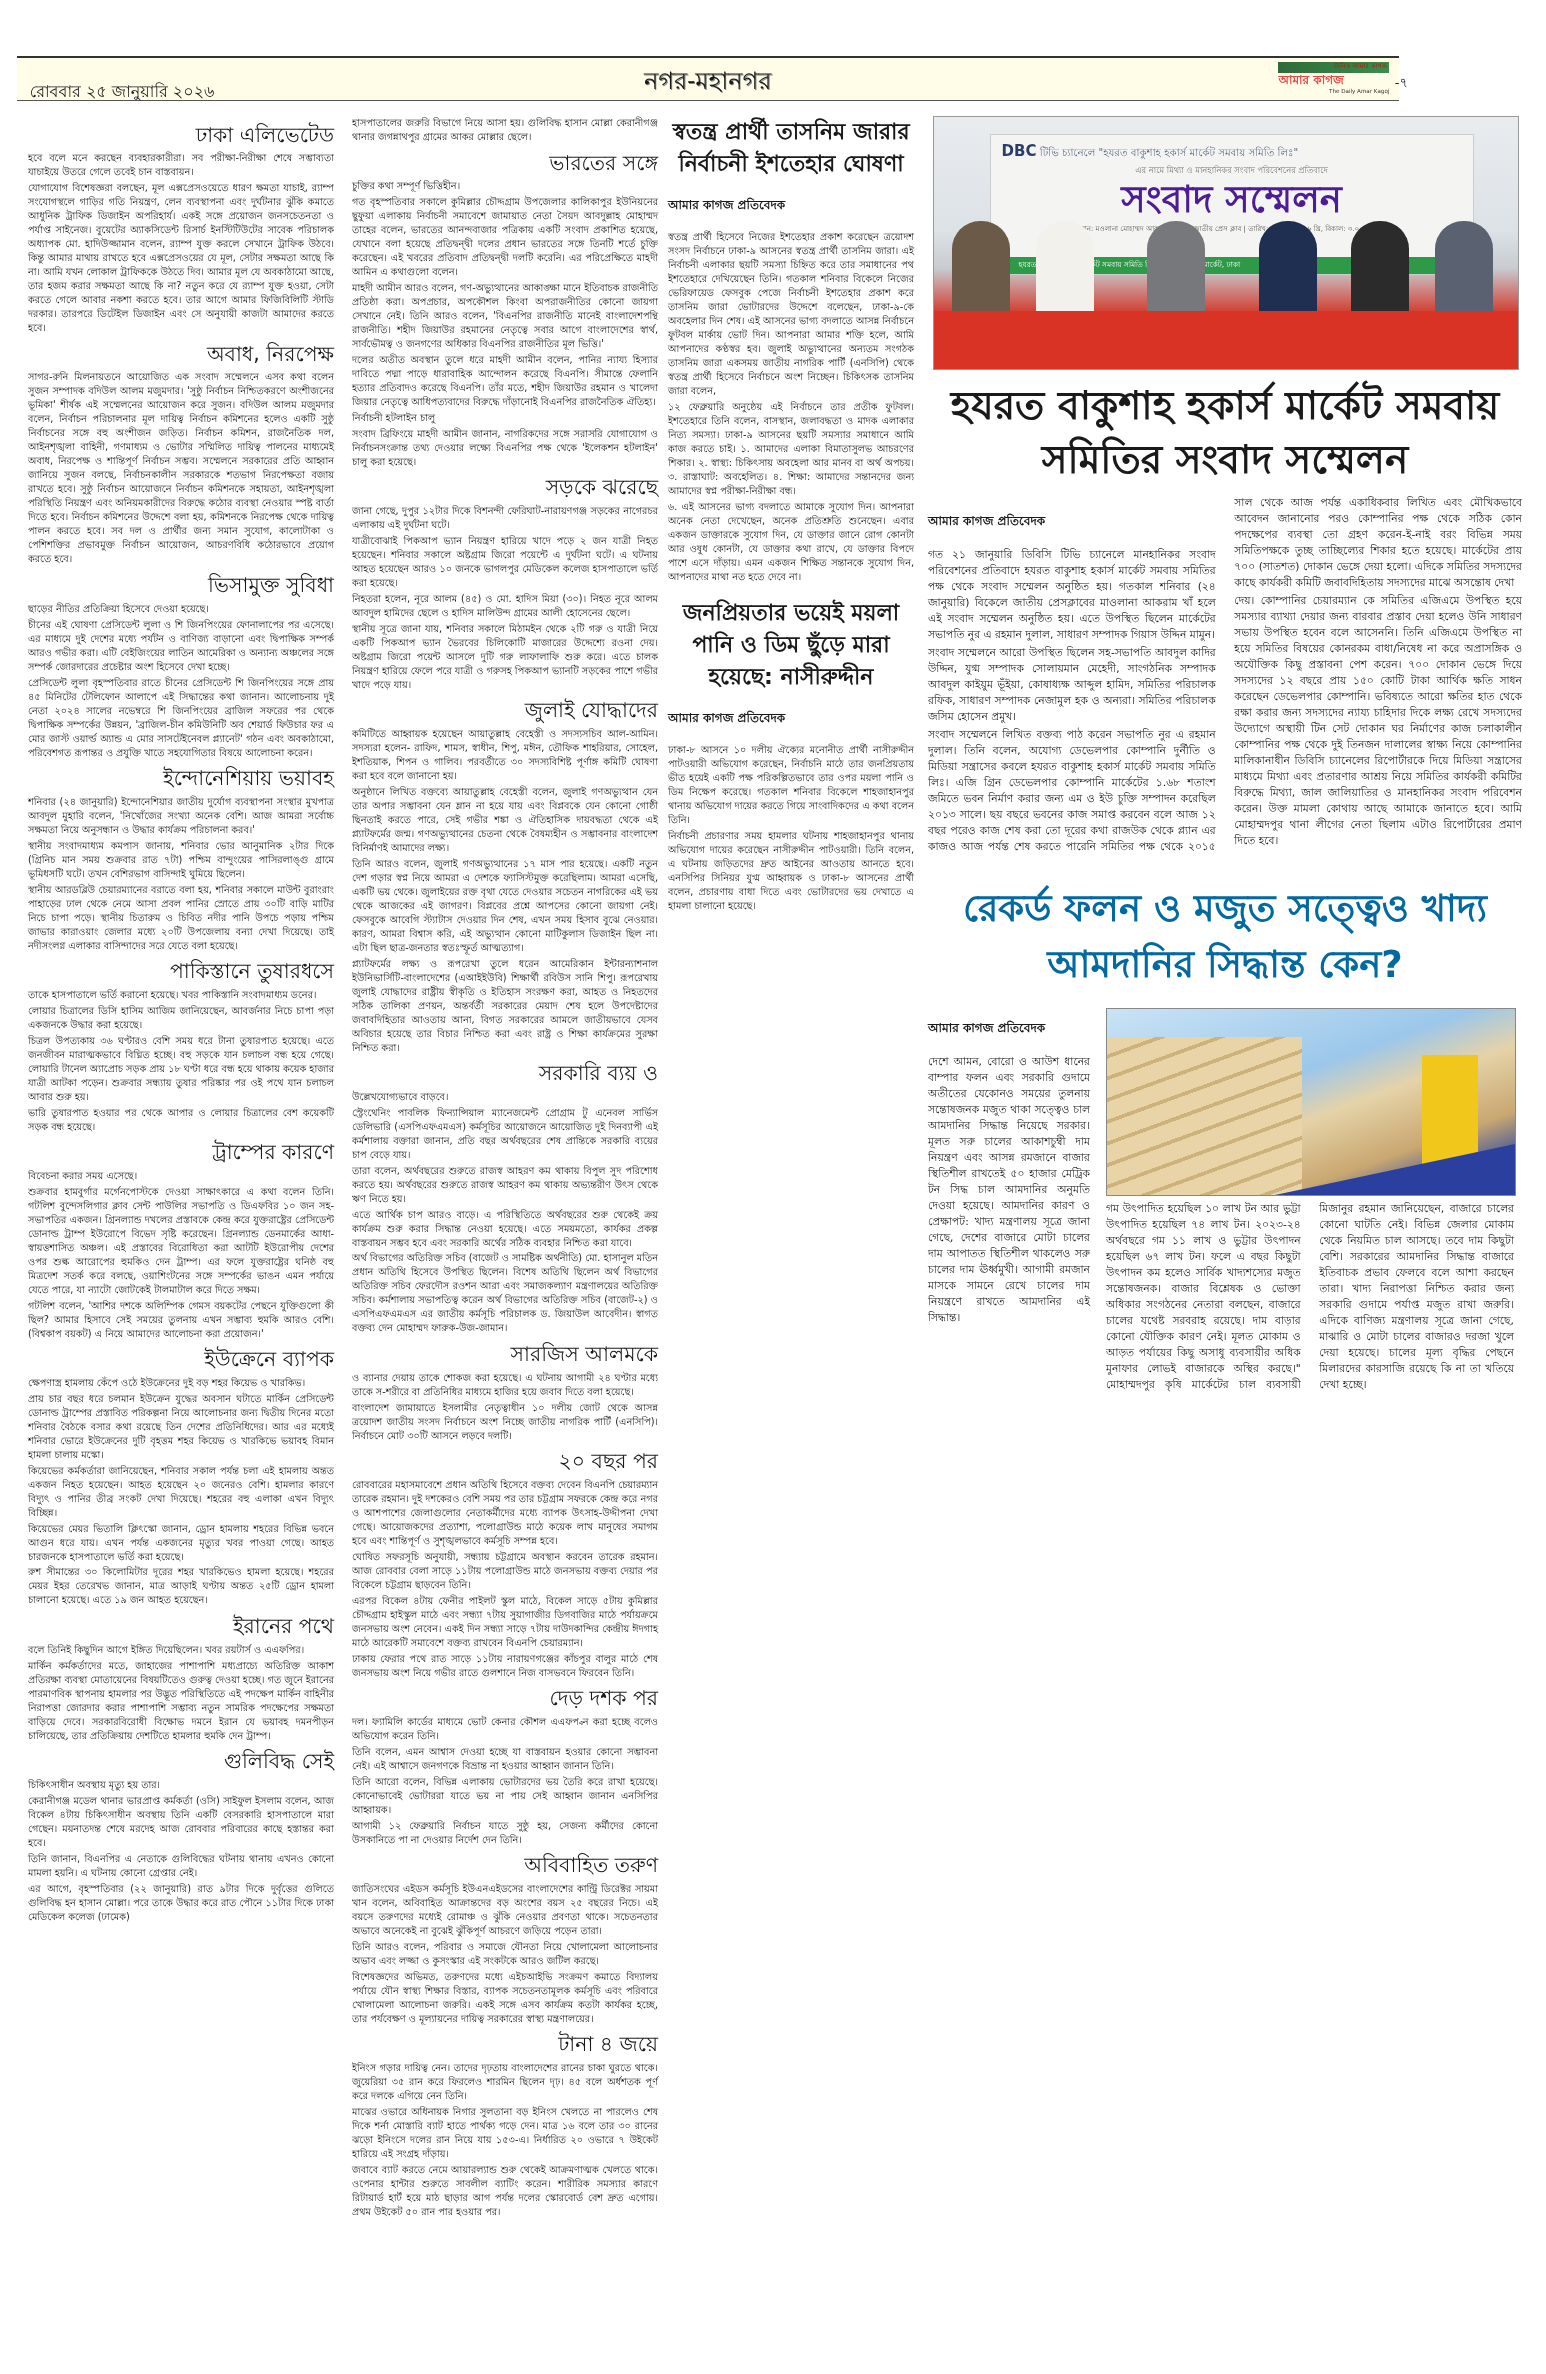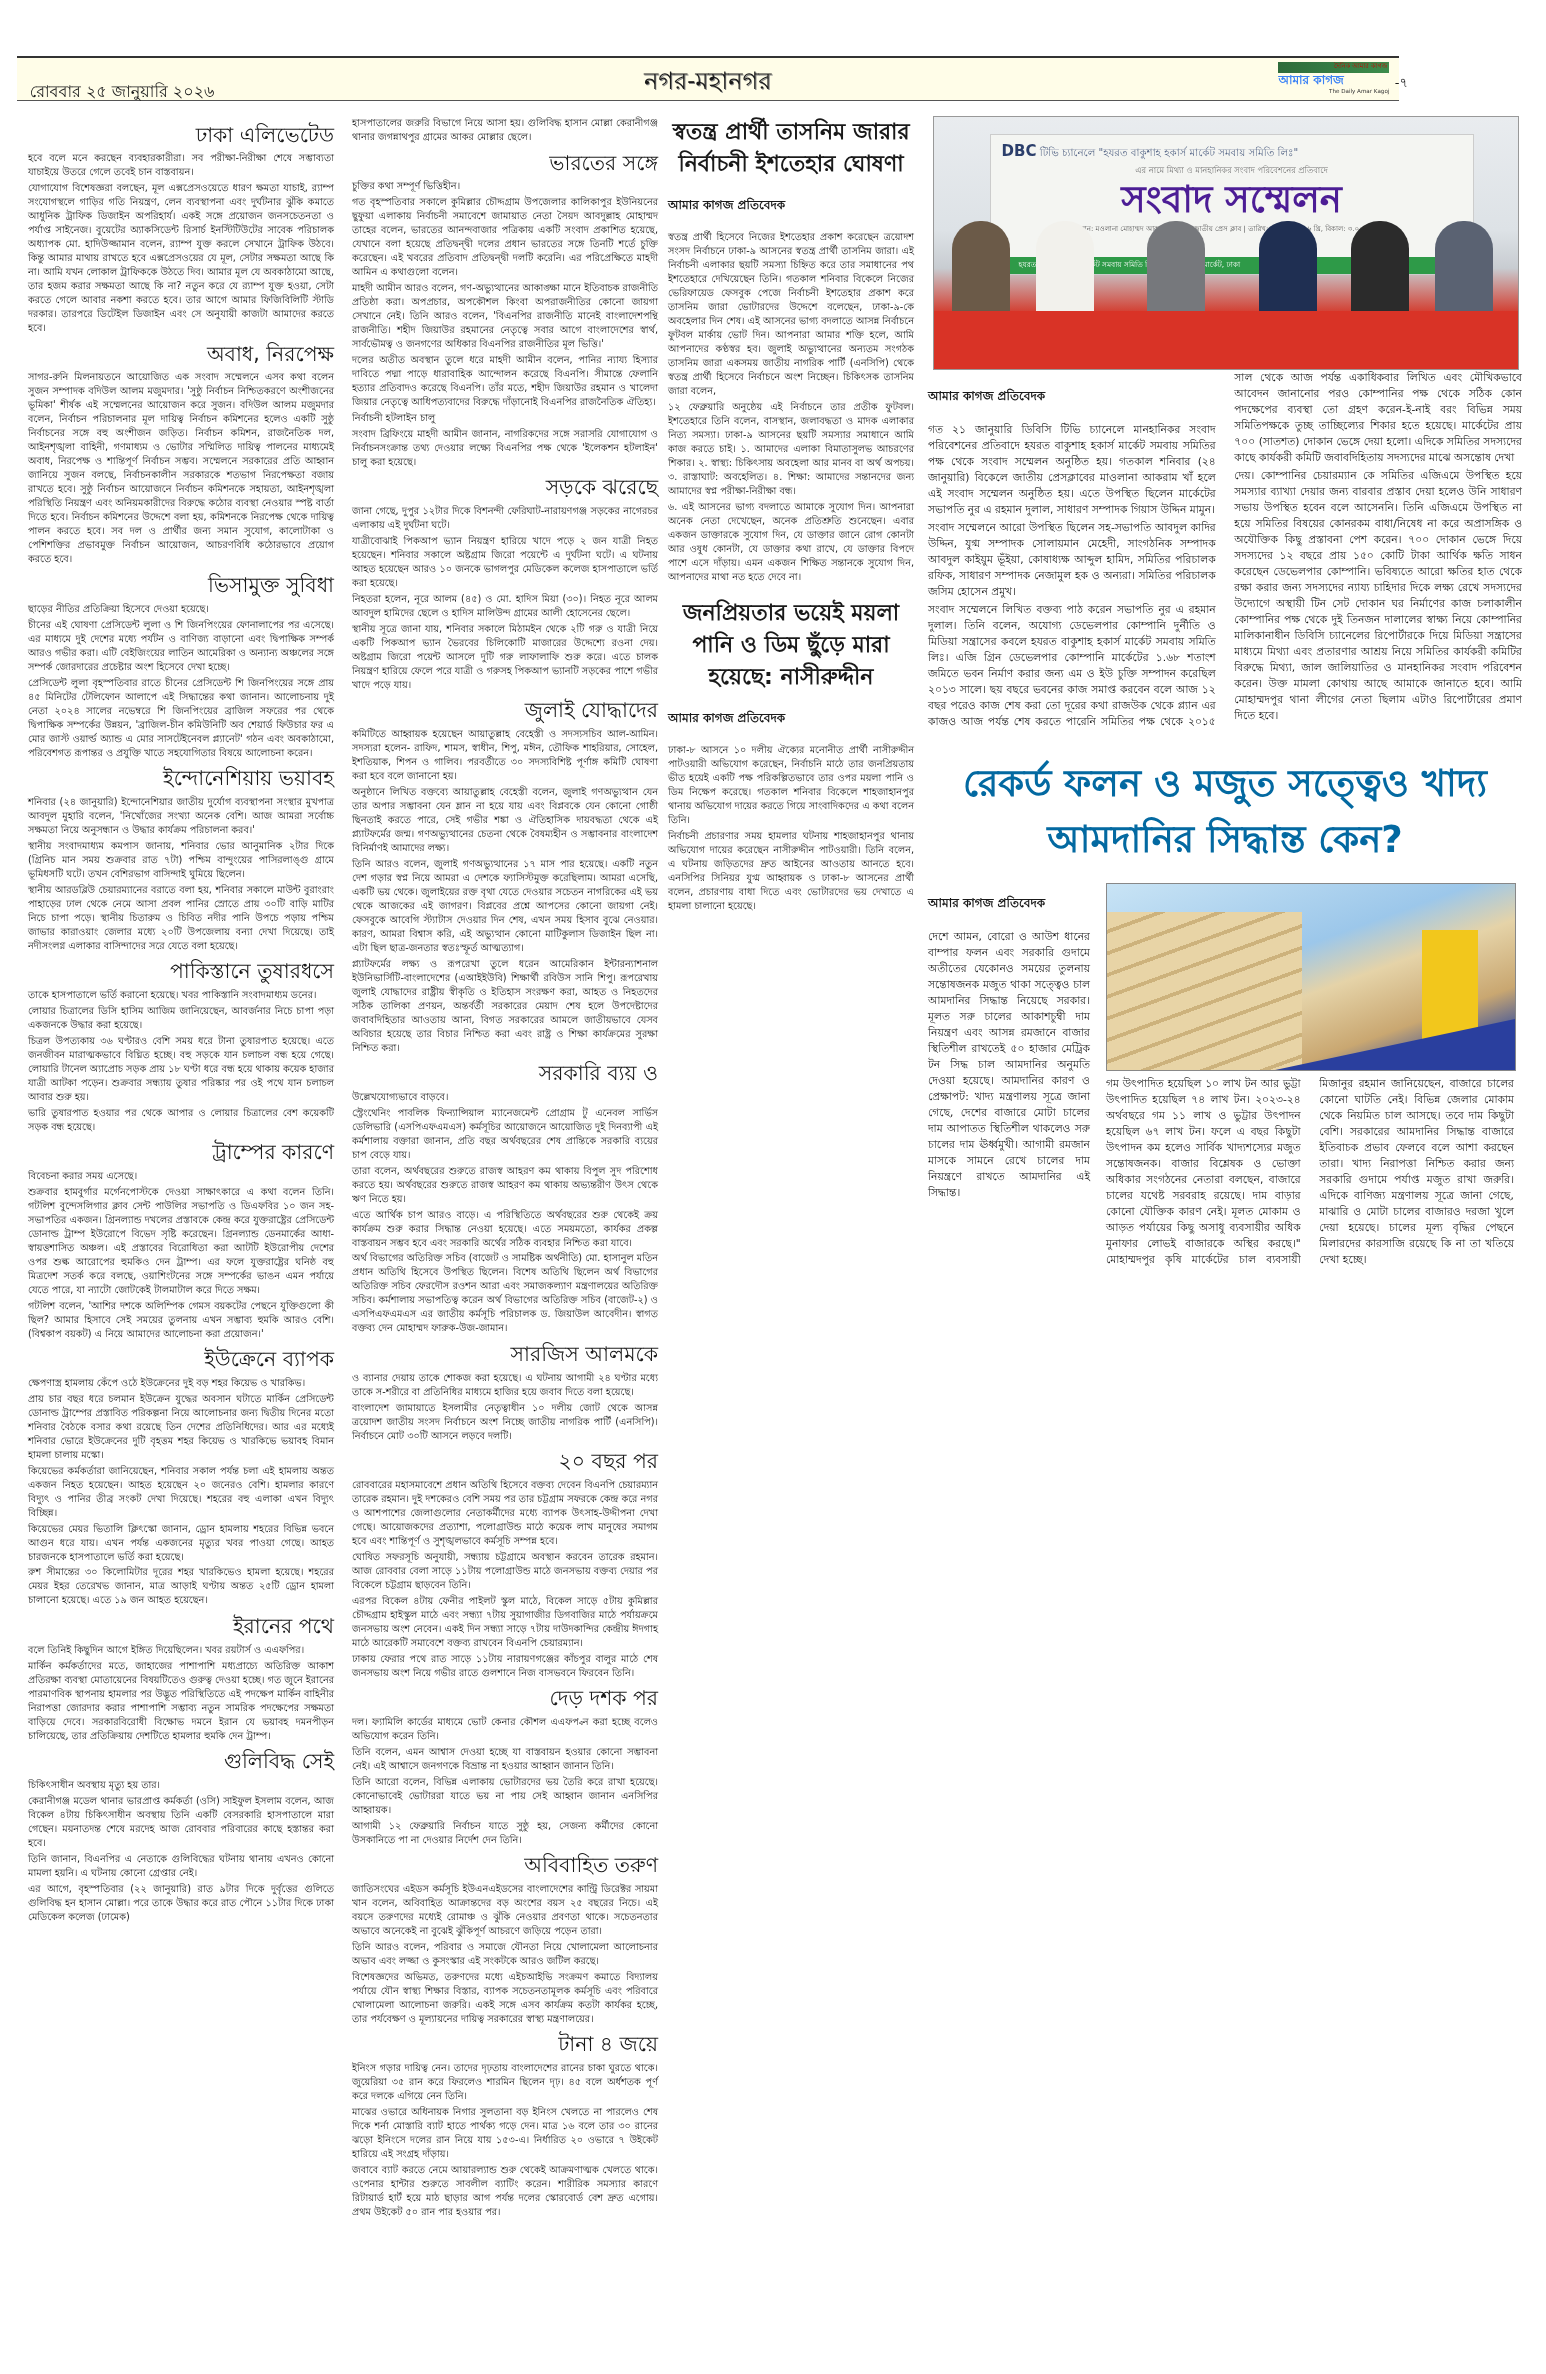--- a/index.html
+++ b/index.html
@@ -8,21 +8,21 @@
   .masthead { position:absolute; left:16.7px; top:56px; width:1382px; height:42px;
               border-top:2.8px solid #333; border-bottom:0.9px solid #555;
               background:#fffde8; }
   .mh-date { position:absolute; left:13px; top:21px; font-size:16px; }
   .mh-section { position:absolute; left:0; right:0; top:3.7px; text-align:center;
                 font-size:24px; font-family:"DejaVu Serif", serif; font-weight:normal;
                 text-shadow:0.9px 0.9px 0 #888; }
   .mh-logo { position:absolute; right:9.3px; top:3.7px; width:111px; height:35px; }
   .mh-logo .logo-top { height:11px; background:linear-gradient(90deg,#2f6b3a,#3c8d4c); position:relative; }
   .mh-logo .logo-top span { position:absolute; right:1.9px; top:-0.9px; font-size:6.5px; color:#c00; }
-  .mh-logo .logo-name { font-size:12px; font-weight:bold; color:#3b82f6; line-height:15px; }
+  .mh-logo .logo-name { font-size:12px; font-weight:bold; color:#ef4444; line-height:15px; }
   .mh-logo .logo-sub { font-size:5.6px; text-align:right; color:#333; }
   .mh-page { position:absolute; right:-18.6px; top:11px; font-size:13px; }
 
   .col { position:absolute; top:116px; font-size:9.7px; line-height:14px; text-align:justify; }
   .col p { margin:0 0 1.9px 0; }
   .col-left { left:28px; width:306px; }
   .col-mid  { left:352px; width:306px; }
   .col-ind  { left:668px; width:246px; }
   .col-right { left:928px; width:594px; }
 
@@ -191,20 +191,21 @@
       <div class="b5">হযরত বাকুশাহ হকার্স মার্কেট সমবায় সমিতি লিঃ নীলক্ষেত সিটি মার্কেট, ঢাকা</div>
     </div>
     <div class="person" style="left:18.6px;background:#6b5a48"></div>
     <div class="person" style="left:102px;background:#f2f1ec"></div>
     <div class="person" style="left:213px;background:#76787c"></div>
     <div class="person" style="left:325px;background:#1f2f52"></div>
     <div class="person" style="left:417px;background:#2b2b2b"></div>
     <div class="person" style="left:501px;background:#5a6272"></div>
     <div class="table-red"></div>
   </div>
+  <h1 class="big-head">হযরত বাকুশাহ হকার্স মার্কেট সমবায় সমিতির সংবাদ সম্মেলন</h1>
   <div class="two-col">
     <div class="byline">আমার কাগজ প্রতিবেদক</div>
     <div id="hawkers-paras">
         <p style="margin: 0px 0px 1.9px;">গত ২১ জানুয়ারি ডিবিসি টিভি চ্যানেলে মানহানিকর সংবাদ পরিবেশনের প্রতিবাদে হযরত বাকুশাহ হকার্স মার্কেট সমবায় সমিতির পক্ষ থেকে সংবাদ সম্মেলন অনুষ্ঠিত হয়। গতকাল শনিবার (২৪ জানুয়ারি) বিকেলে জাতীয় প্রেসক্লাবের মাওলানা আকরাম খাঁ হলে এই সংবাদ সম্মেলন অনুষ্ঠিত হয়। এতে উপস্থিত ছিলেন মার্কেটের সভাপতি নুর এ রহমান দুলাল, সাধারণ সম্পাদক গিয়াস উদ্দিন মামুন।</p>
         <p style="margin: 0px 0px 1.9px;">সংবাদ সম্মেলনে আরো উপস্থিত ছিলেন সহ-সভাপতি আবদুল কাদির উদ্দিন, যুগ্ম সম্পাদক সোলায়মান মেহেদী, সাংগঠনিক সম্পাদক আবদুল কাইয়ুম ভূঁইয়া, কোষাধ্যক্ষ আব্দুল হামিদ, সমিতির পরিচালক রফিক, সাধারণ সম্পাদক নেজামুল হক ও অন্যরা। সমিতির পরিচালক জসিম হোসেন প্রমুখ।</p>
         <p style="margin: 0px 0px 1.9px;">সংবাদ সম্মেলনে লিখিত বক্তব্য পাঠ করেন সভাপতি নুর এ রহমান দুলাল। তিনি বলেন, অযোগ্য ডেভেলপার কোম্পানি দুর্নীতি ও মিডিয়া সন্ত্রাসের কবলে হযরত বাকুশাহ হকার্স মার্কেট সমবায় সমিতি লিঃ। এজি গ্রিন ডেভেলপার কোম্পানি মার্কেটের ১.৬৮ শতাংশ জমিতে ভবন নির্মাণ করার জন্য এম ও ইউ চুক্তি সম্পাদন করেছিল ২০১৩ সালে। ছয় বছরে ভবনের কাজ সমাপ্ত করবেন বলে আজ ১২ বছর পরেও কাজ শেষ করা তো দূরের কথা রাজউক থেকে প্ল্যান এর কাজও আজ পর্যন্ত শেষ করতে পারেনি সমিতির পক্ষ থেকে ২০১৫ সাল থেকে আজ পর্যন্ত একাধিকবার লিখিত এবং মৌখিকভাবে আবেদন জানানোর পরও কোম্পানির পক্ষ থেকে সঠিক কোন পদক্ষেপের ব্যবস্থা তো গ্রহণ করেন-ই-নাই বরং বিভিন্ন সময় সমিতিপক্ষকে তুচ্ছ তাচ্ছিল্যের শিকার হতে হয়েছে। মার্কেটের প্রায় ৭০০ (সাতশত) দোকান ভেঙ্গে দেয়া হলো। এদিকে সমিতির সদস্যদের কাছে কার্যকরী কমিটি জবাবদিহিতায় সদস্যদের মাঝে অসন্তোষ দেখা</p>
         <p style="margin: 0px 0px 1.9px;">দেয়। কোম্পানির চেয়ারম্যান কে সমিতির এজিএমে উপস্থিত হয়ে সমস্যার ব্যাখ্যা দেয়ার জন্য বারবার প্রস্তাব দেয়া হলেও উনি সাধারণ সভায় উপস্থিত হবেন বলে আসেননি। তিনি এজিএমে উপস্থিত না হয়ে সমিতির বিষয়ের কোনরকম বাধা/নিষেধ না করে অপ্রাসঙ্গিক ও অযৌক্তিক কিছু প্রস্তাবনা পেশ করেন। ৭০০ দোকান ভেঙ্গে দিয়ে সদস্যদের ১২ বছরে প্রায় ১৫০ কোটি টাকা আর্থিক ক্ষতি সাধন করেছেন ডেভেলপার কোম্পানি। ভবিষ্যতে আরো ক্ষতির হাত থেকে রক্ষা করার জন্য সদস্যদের ন্যায্য চাহিদার দিকে লক্ষ্য রেখে সদস্যদের উদ্যোগে অস্থায়ী টিন সেট দোকান ঘর নির্মাণের কাজ চলাকালীন কোম্পানির পক্ষ থেকে দুই তিনজন দালালের স্বাক্ষ্য নিয়ে কোম্পানির মালিকানাধীন ডিবিসি চ্যানেলের রিপোর্টারকে দিয়ে মিডিয়া সন্ত্রাসের মাধ্যমে মিথ্যা এবং প্রতারণার আশ্রয় নিয়ে সমিতির কার্যকরী কমিটির বিরুদ্ধে মিথ্যা, জাল জালিয়াতির ও মানহানিকর সংবাদ পরিবেশন করেন। উক্ত মামলা কোথায় আছে আমাকে জানাতে হবে। আমি মোহাম্মদপুর থানা লীগের নেতা ছিলাম এটাও রিপোর্টারের প্রমাণ দিতে হবে।</p>
       </div>
   </div>
 

